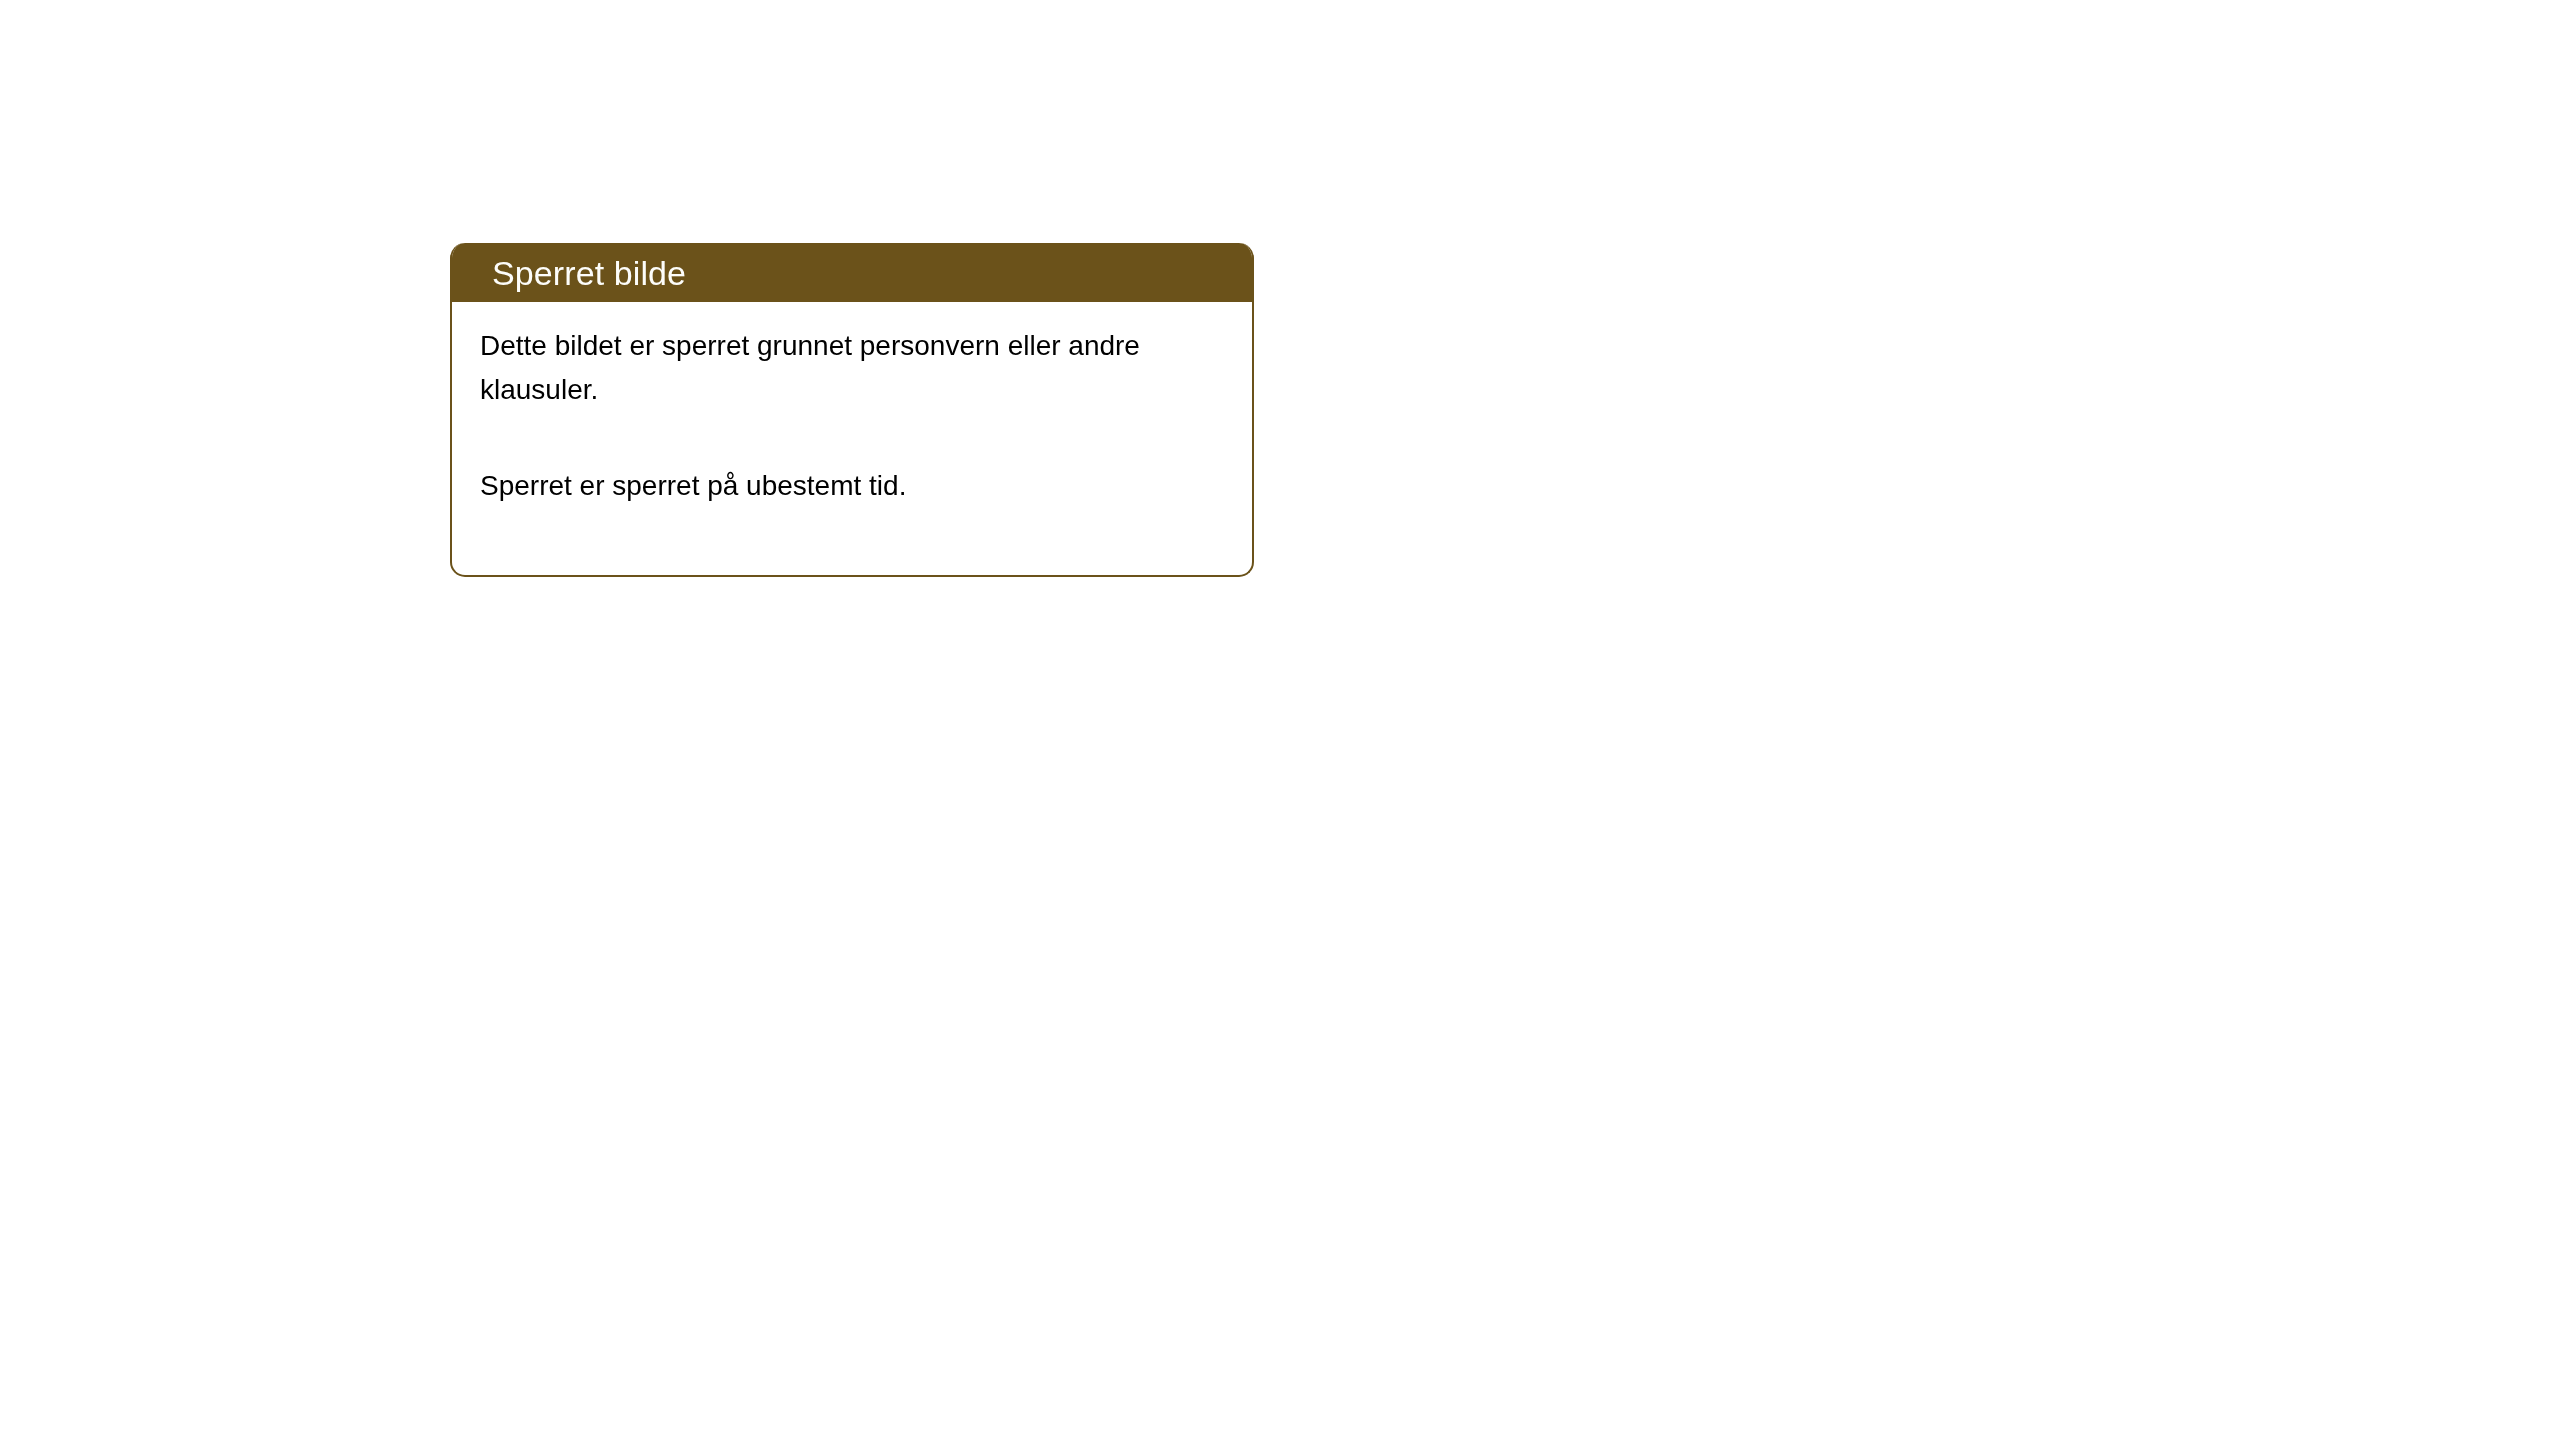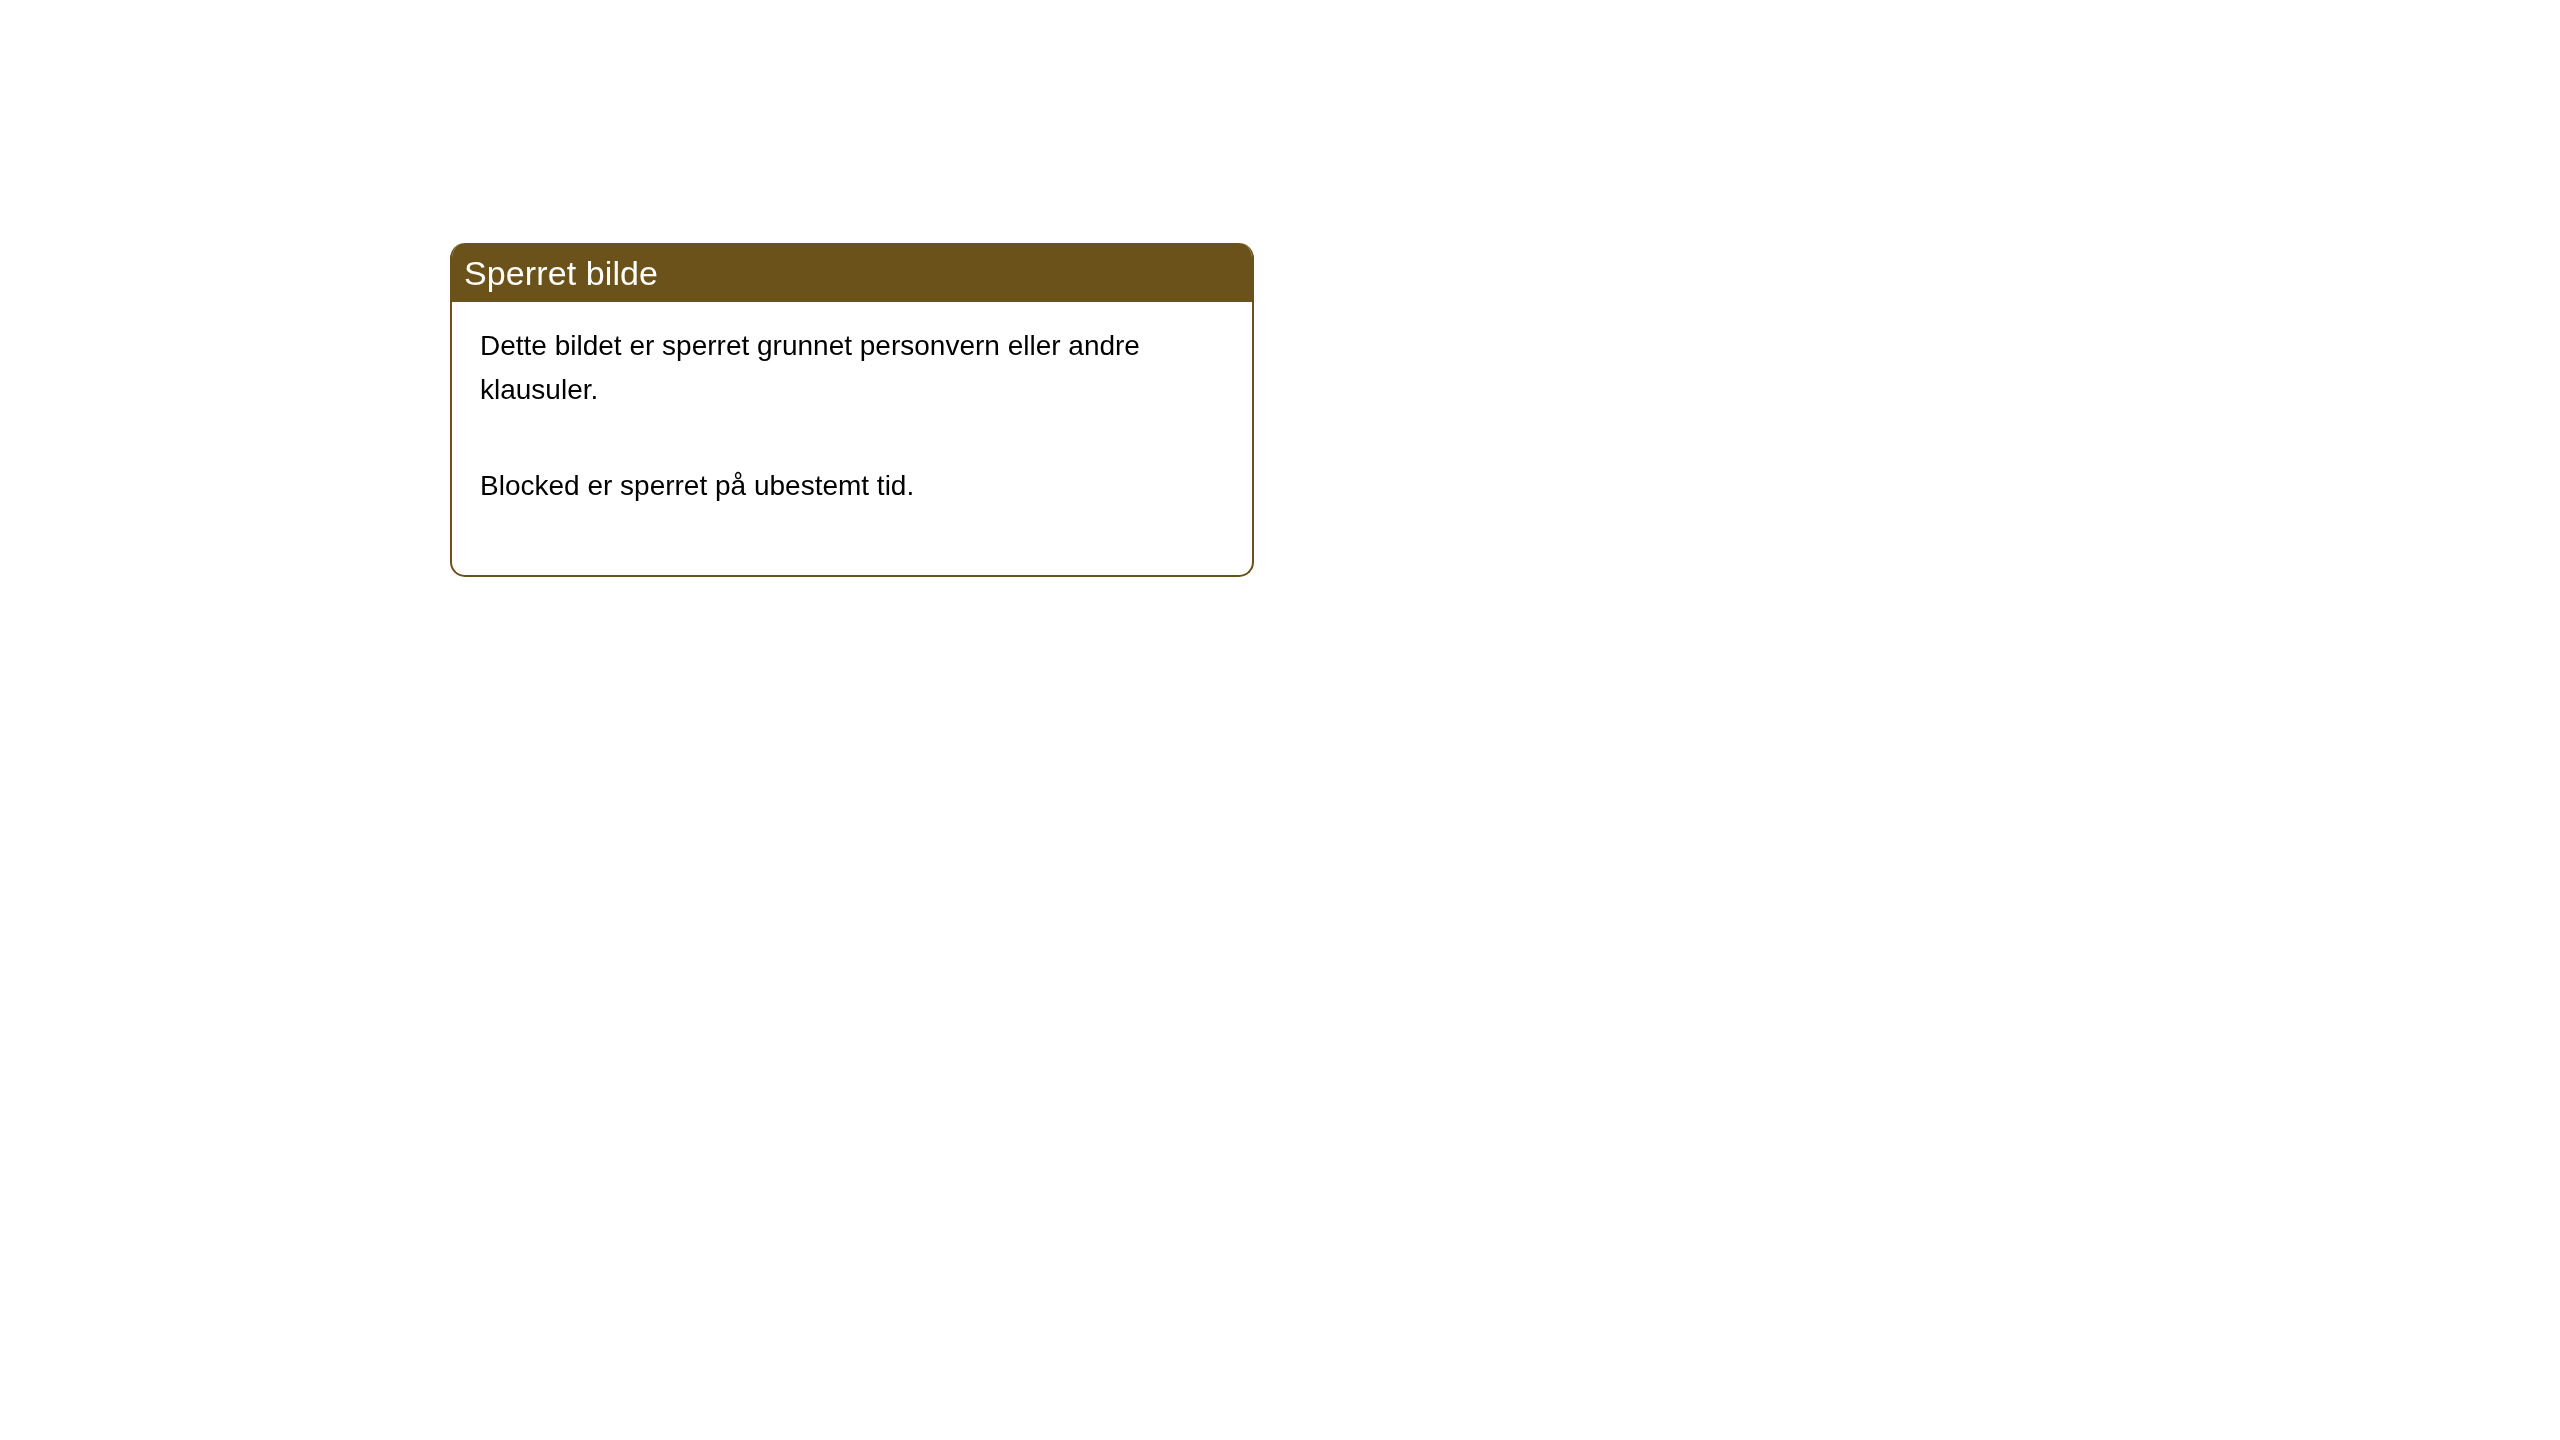--- a/index.html
+++ b/index.html
@@ -51,21 +51,21 @@
 
   .panel-header {
     box-sizing: border-box;
     height: 59px;
     background: #6b521a;
     margin: 0 -2px;
     border-top-left-radius: 15px;
     border-top-right-radius: 15px;
     display: flex;
     align-items: center;
-    padding: 0 14px;
+    padding: 0 42px;
   }
 
   .panel-header-title {
     color: #fdfdfa;
     font-size: 34px;
     line-height: 38px;
     font-weight: normal;
     letter-spacing: 0.1px;
     white-space: nowrap;
   }
@@ -96,18 +96,18 @@
 <body>
 
 <div class="stage">
 
   <section class="notice-panel left">
     <header class="panel-header">
       <h2 class="panel-header-title">Sperret bilde</h2>
     </header>
     <div class="panel-body">
       <p class="panel-paragraph">Dette bildet er sperret grunnet personvern eller andre klausuler.</p>
-      <p class="panel-paragraph">Blocked er sperret på ubestemt tid.</p>
+      <p class="panel-paragraph">Sperret er sperret på ubestemt tid.</p>
     </div>
   </section>
 
 
 </div>
 
 </body></html>

